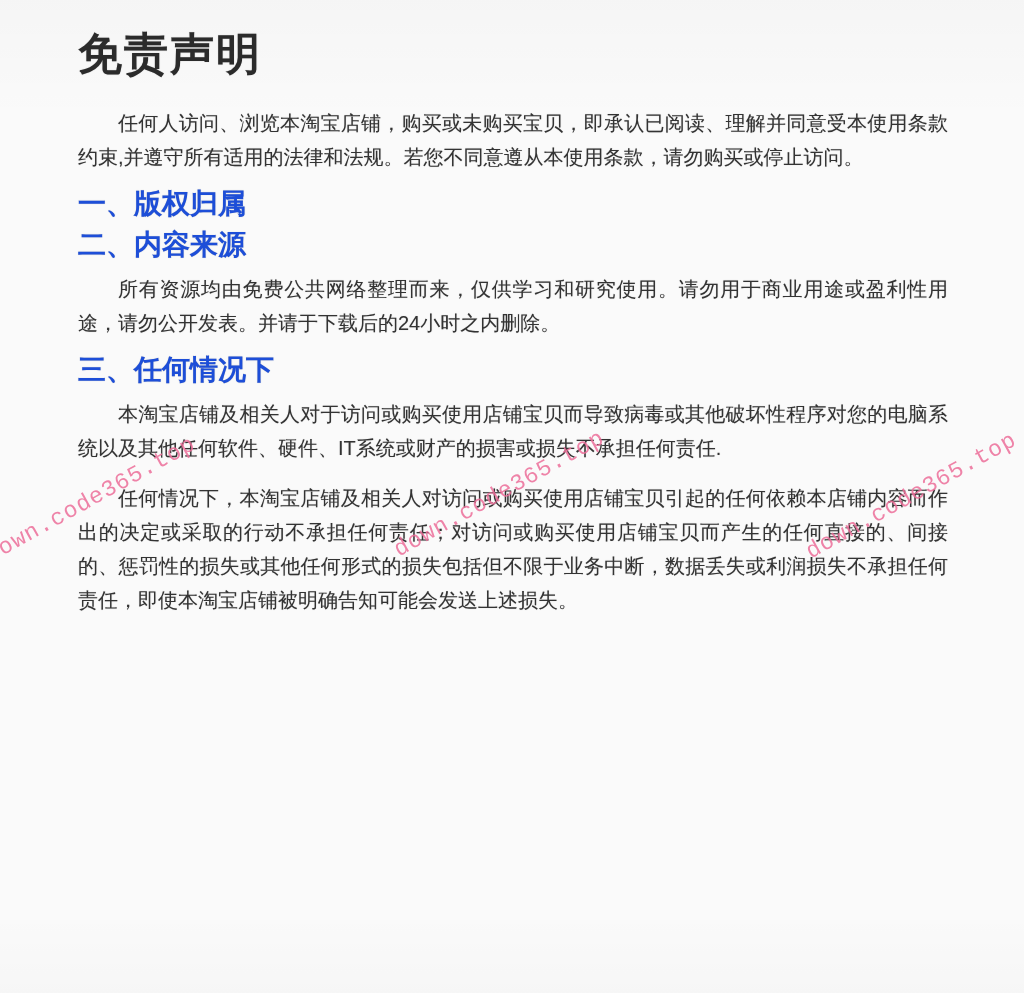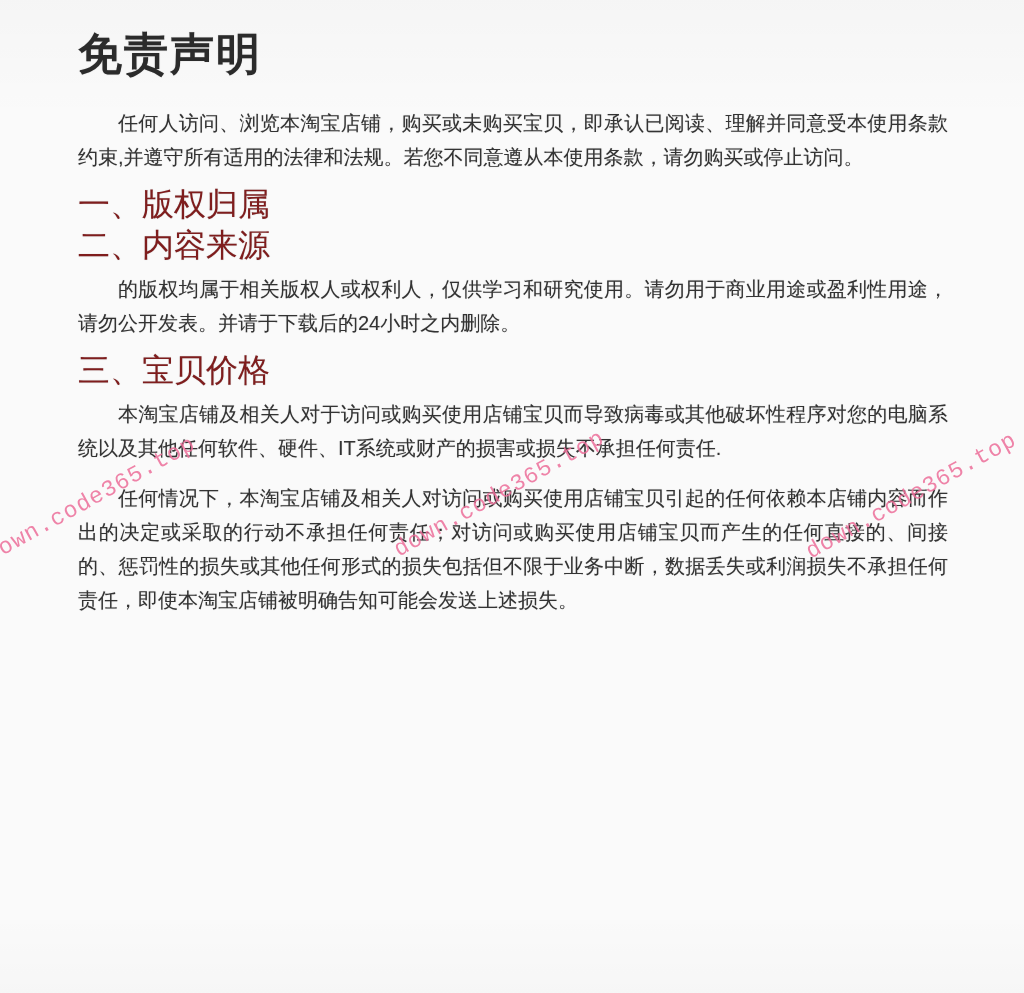--- a/index.html
+++ b/index.html
@@ -38,24 +38,24 @@
     margin: 0 0 16px 0;
     font-size: 20px;
     line-height: 34px;
     text-align: justify;
     text-indent: 2em;
     color: #333333;
     text-shadow: 0 0 1px rgba(51,51,51,0.30);
   }
   .sec-heading {
     margin: 0 0 13px 0;
-    font-size: 32px;
+    font-size: 28px;
     line-height: 28px;
-    font-weight: normal;
-    color: #7f1d1d;
+    font-weight: bold;
+    color: #1d4ed8;
     text-shadow: 0 0 1px rgba(51,51,51,0.30);
   }
   .wm {
     position: absolute;
     white-space: nowrap;
     width: max-content;
     font-family: "Liberation Mono", "DejaVu Sans Mono", monospace;
     font-size: 23px;
     letter-spacing: 1px;
     color: #ed6f9a;
@@ -73,23 +73,23 @@
 
 <div class="page">
 
   <h1 class="title">免责声明</h1>
 
   <p class="para">任何人访问、浏览本淘宝店铺，购买或未购买宝贝，即承认已阅读、理解并同意受本使用条款约束,并遵守所有适用的法律和法规。若您不同意遵从本使用条款，请勿购买或停止访问。</p>
 
   <h2 class="sec-heading">一、版权归属</h2>
 
   <h2 class="sec-heading">二、内容来源</h2>
-  <p class="para">的版权均属于相关版权人或权利人，仅供学习和研究使用。请勿用于商业用途或盈利性用途，请勿公开发表。并请于下载后的24小时之内删除。</p>
+  <p class="para">所有资源均由免费公共网络整理而来，仅供学习和研究使用。请勿用于商业用途或盈利性用途，请勿公开发表。并请于下载后的24小时之内删除。</p>
 
-  <h2 class="sec-heading">三、宝贝价格</h2>
+  <h2 class="sec-heading">三、任何情况下</h2>
 
   <p class="para">本淘宝店铺及相关人对于访问或购买使用店铺宝贝而导致病毒或其他破坏性程序对您的电脑系统以及其他任何软件、硬件、IT系统或财产的损害或损失不承担任何责任.</p>
   <p class="para">任何情况下，本淘宝店铺及相关人对访问或购买使用店铺宝贝引起的任何依赖本店铺内容而作出的决定或采取的行动不承担任何责任；对访问或购买使用店铺宝贝而产生的任何直接的、间接的、惩罚性的损失或其他任何形式的损失包括但不限于业务中断，数据丢失或利润损失不承担任何责任，即使本淘宝店铺被明确告知可能会发送上述损失。</p>
 
   <div class="wm" id="wm-left">down.code365.top</div>
   <div class="wm" id="wm-center">down.code365.top</div>
   <div class="wm" id="wm-right">down.code365.top</div>
 
 </div>
 

